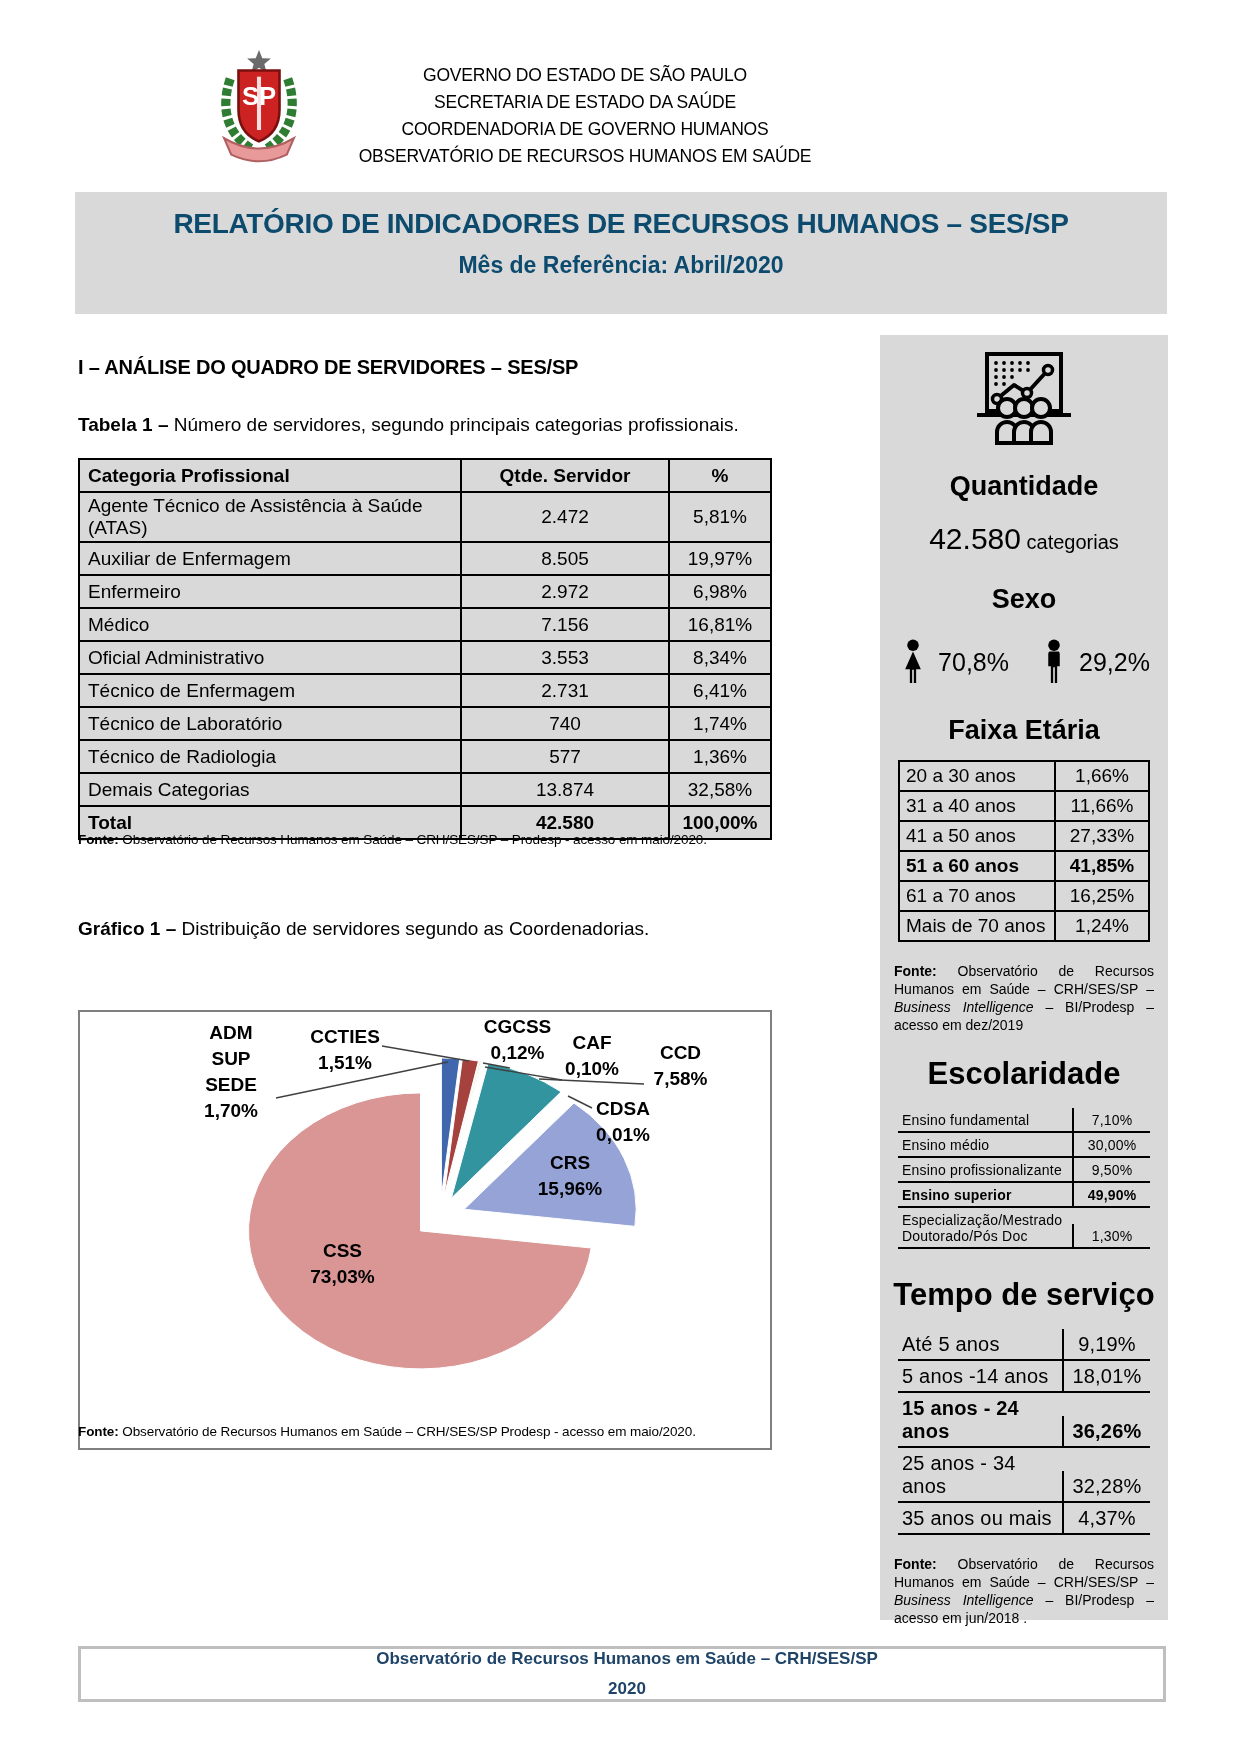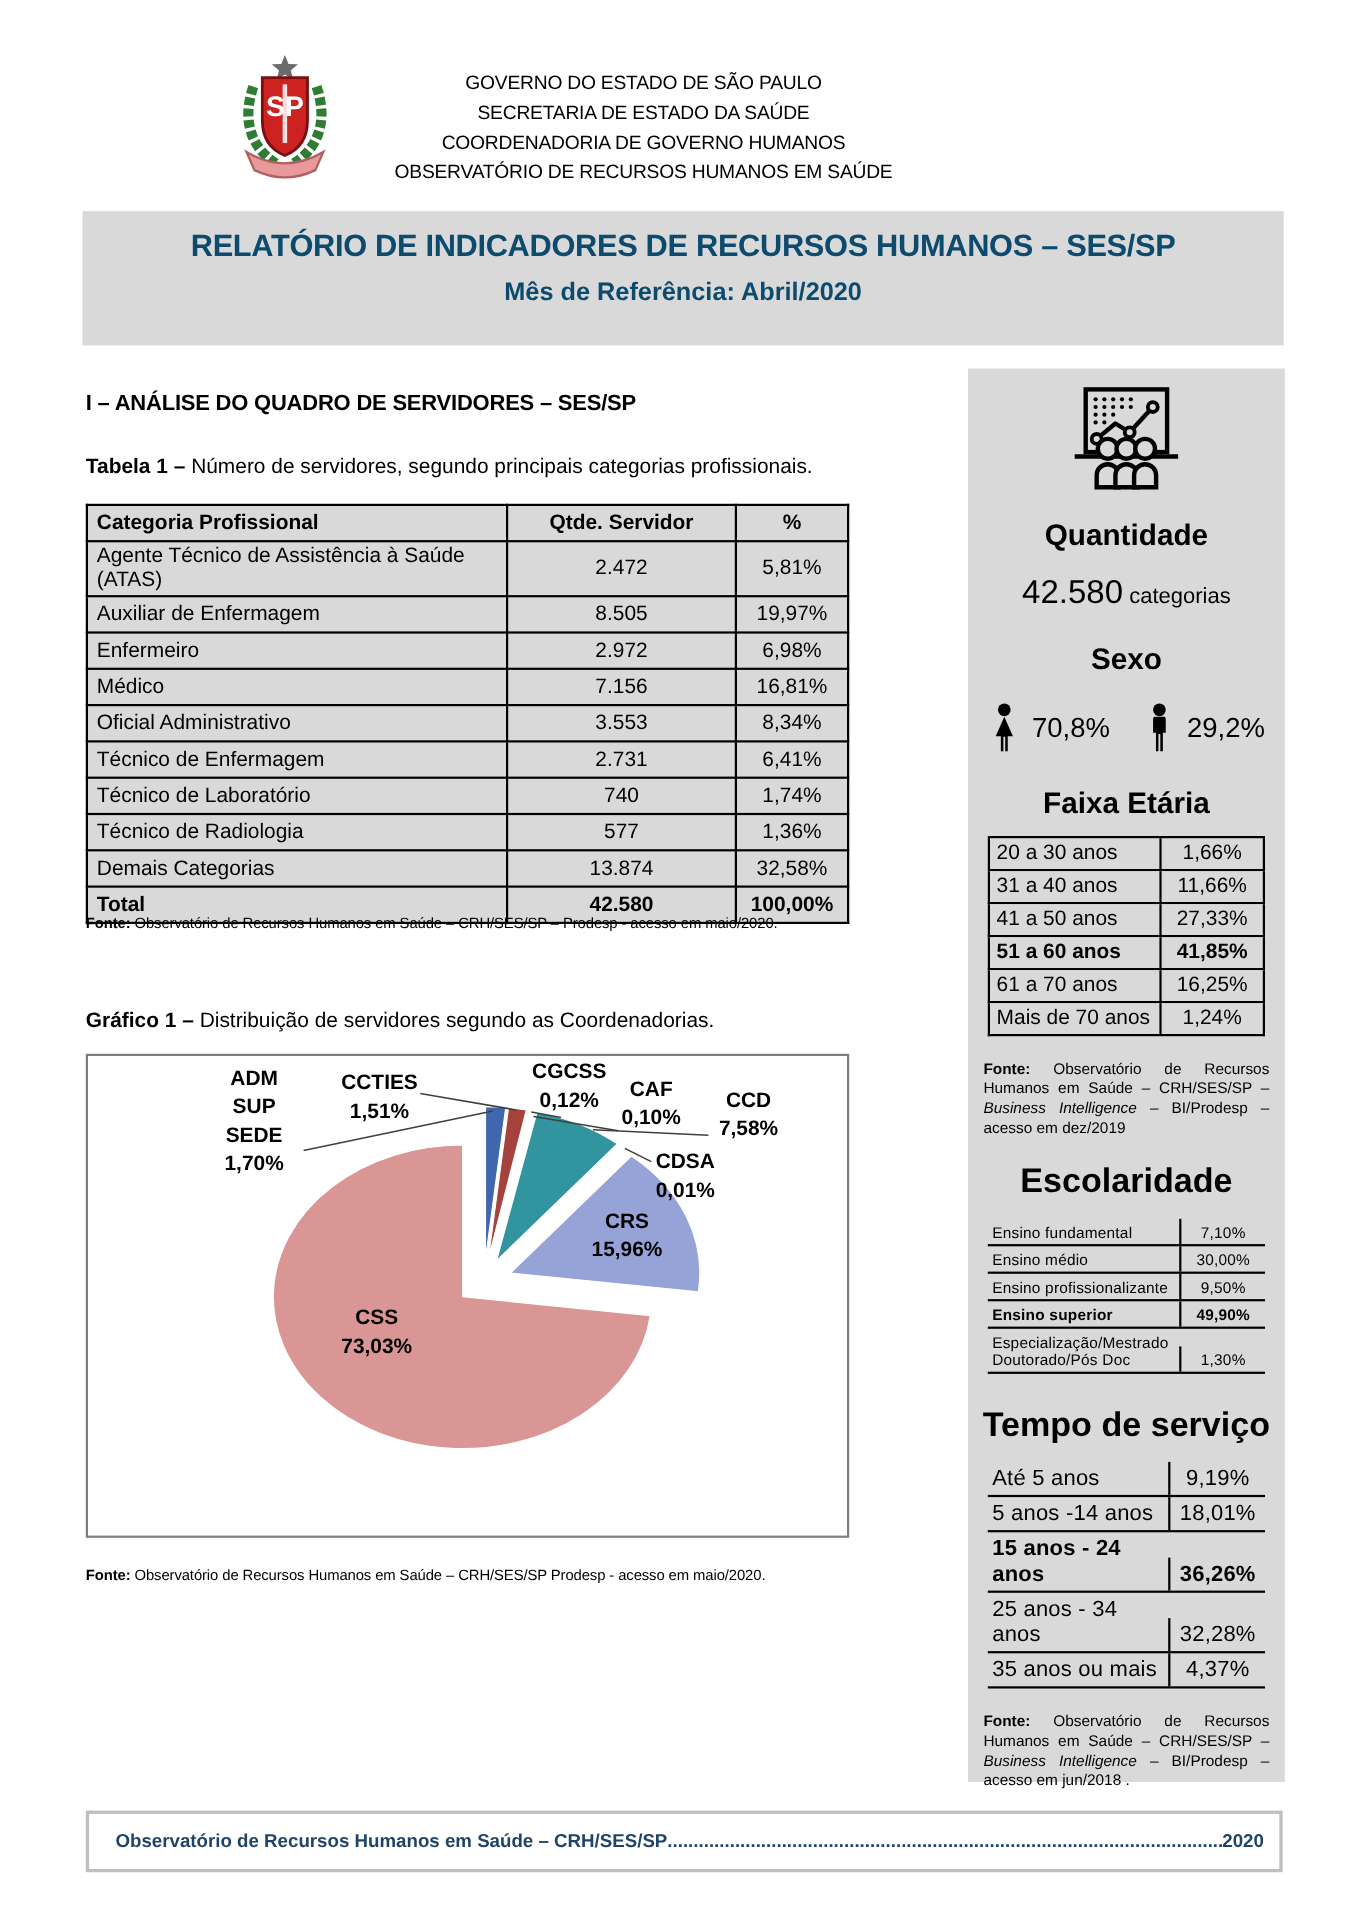--- a/index.html
+++ b/index.html
@@ -27,21 +27,21 @@
   #tabela1 td,#tabela1 th{border:2px solid #000;padding:2px 8px;height:27px;}
   #tabela1 th{text-align:left;font-weight:bold;}
   #tabela1 .num{text-align:center;width:190px;}
   #tabela1 .pct{text-align:center;width:84px;}
   #tabela1 tr.total td{font-weight:bold;}
 
   .fonte{font-size:13.5px;letter-spacing:-0.1px;}
   #fonte1{position:absolute;left:78px;top:832px;}
   #graf-caption{position:absolute;left:78px;top:918px;font-size:19px;}
 
-  #chartbox{position:absolute;left:78px;top:958px;width:694px;height:440px;background:#fff;
+  #chartbox{position:absolute;left:78px;top:1010px;width:694px;height:440px;background:#fff;
             border:2px solid #7f7f7f;box-sizing:border-box;}
   #pie-svg,#callout-svg{position:absolute;left:0;top:0;width:690px;height:436px;}
   .pie-label{position:absolute;text-align:center;font-weight:bold;font-size:19px;line-height:26px;z-index:3;}
   .callout{stroke:#404040;stroke-width:1.4;}
   #fonte2{position:absolute;left:78px;top:1424px;}
 
   
   #sidebar{position:absolute;left:880px;top:335px;width:288px;height:1285px;background:#d9d9d9;}
   .sb-h{ text-align:center;font-weight:bold;font-size:27px;margin:0;}
   .sb-h.big{font-size:31px;}
@@ -67,21 +67,21 @@
   .mini-row div:first-child{flex:1;padding:4px 2px 3px 4px;}
   .mini-row div:last-child{width:76px;border-left:2px solid #000;text-align:center;padding:4px 0 3px 0;}
   .mini-row.bold{font-weight:bold;}
   #esc-table{font-size:14px;letter-spacing:0.2px;}
   #tempo-table{font-size:20px;letter-spacing:0.2px;}
   #tempo-table .mini-row div:last-child{width:86px;}
 
   
   #footer{position:absolute;left:78px;top:1646px;width:1088px;height:56px;background:#fff;
           border:3px solid #bfbfbf;box-sizing:border-box;display:flex;align-items:center;
-          padding:0 14px 0 24px;color:#1f4468;font-weight:bold;font-size:17px;}
+          padding:0 14px 0 24px;color:#1f4468;font-weight:bold;font-size:17px;flex-direction:column;}
   #footer .dots{flex:1;overflow:hidden;white-space:nowrap;}
 </style>
 </head>
 <body>
 
 <div id="page">
 
   <svg id="logo" viewBox="0 0 100 115">
     <path d="M50 0 l3.2 8 8.4 .3 -6.4 5.4 2.2 8.3 -7.4 -4.8 -7.4 4.8 2.2 -8.3 -6.4 -5.4 8.4 -.3 z" fill="#6b6b6b"></path>
     <path d="M22 28 C13 54 17 80 42 96" stroke="#2e7d32" stroke-width="9" fill="none" stroke-dasharray="7 3"></path>

